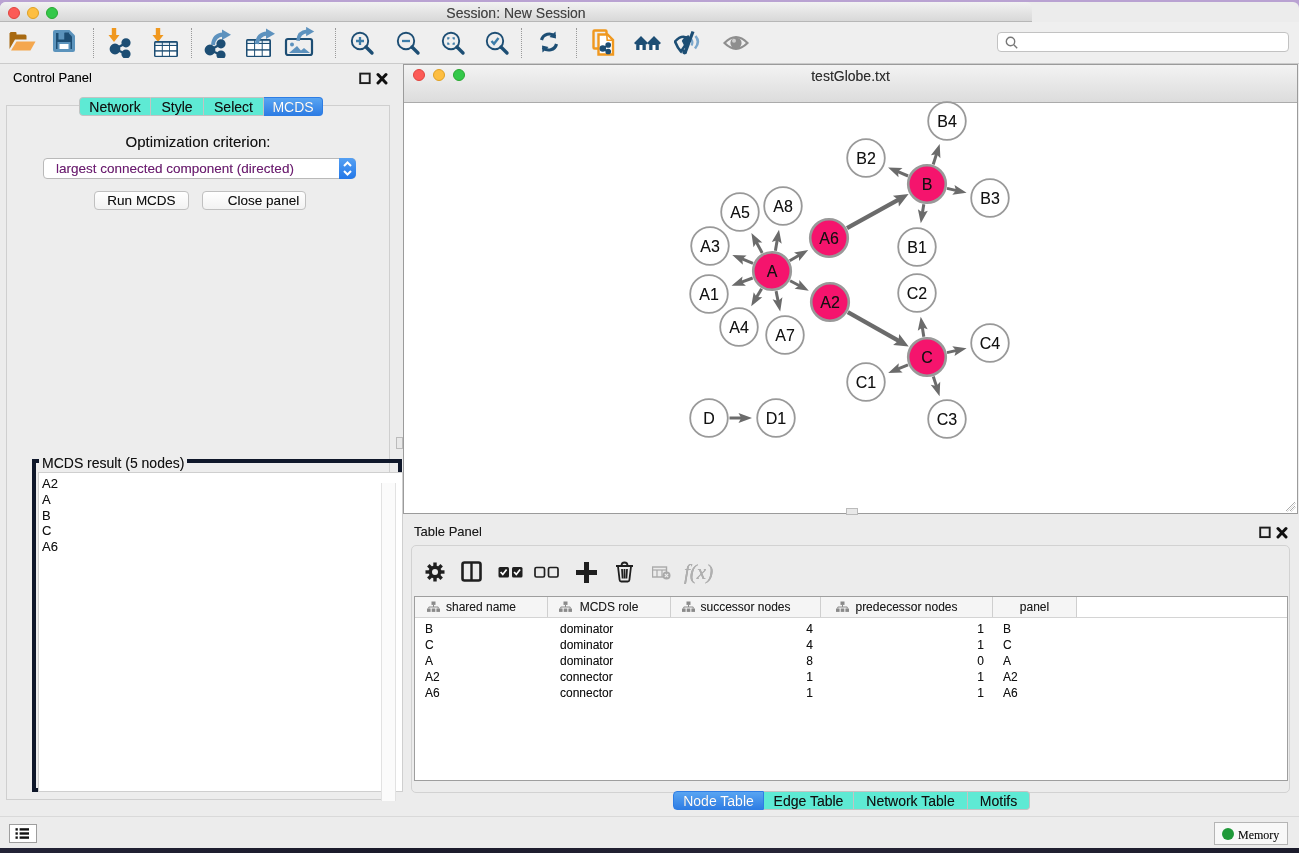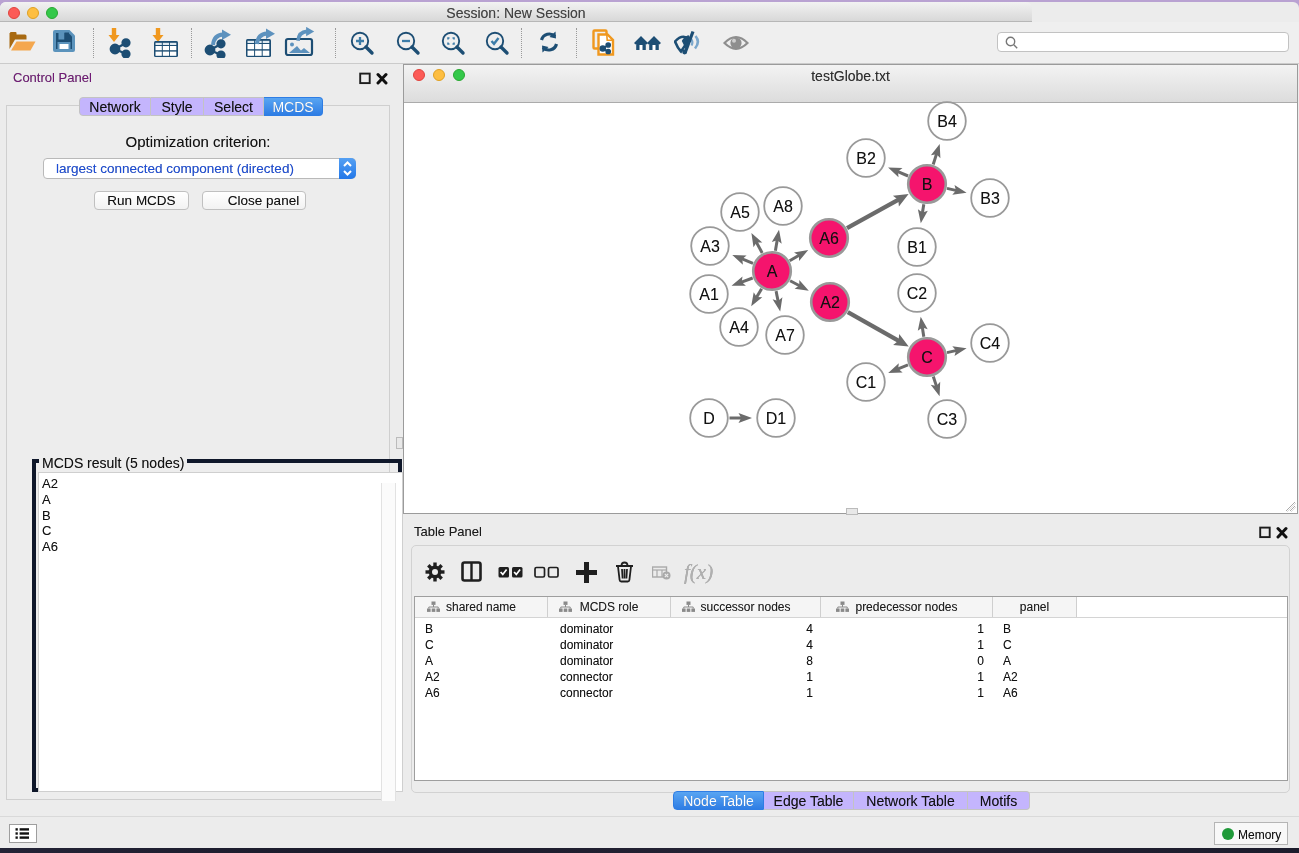--- a/index.html
+++ b/index.html
@@ -7,29 +7,29 @@
 .abs { position:absolute; }
 
 #win { position:absolute; left:0; top:2px; width:1299px; height:846px; background:#ececec; border-radius:6px 6px 0 0; }
 #titlebar { position:absolute; left:0; top:2px; width:1032px; height:20px; background:linear-gradient(#f2f2f2,#d8d8d8); border-radius:6px 6px 0 0; border-bottom:1px solid #b7b7b7; }
 #titlebar .t { position:absolute; width:100%; text-align:center; top:3px; font-size:14px; color:#444444; }
 .tl { position:absolute; width:12px; height:12px; border-radius:50%; top:5px; }
 #toolbar { position:absolute; left:0; top:22px; width:1299px; height:42px; background:#efefef; border-bottom:1px solid #cbcbcb; }
 .sep { position:absolute; top:6px; height:30px; width:0; border-left:1px dotted #9a9a9a; }
 #searchbox { position:absolute; left:997px; top:10px; width:292px; height:20px; background:#ffffff; border:1px solid #c2c2c2; border-radius:4px; }
 
-#cp-title { position:absolute; left:13px; top:70px; font-size:13px; color:#701a75; }
+#cp-title { position:absolute; left:13px; top:70px; font-size:13px; color:#000000; }
 #cp-body { position:absolute; left:6px; top:105px; width:384px; height:695px; background:#ededed; border:1px solid #cfcfcf; }
 .tabrow { position:absolute; display:flex; }
-.tab { height:19px; font-size:14px; line-height:18px; text-align:center; background:#c4b5fd; border:1px solid #c3c3c3; border-left:none; color:#111; padding:0 0; }
+.tab { height:19px; font-size:14px; line-height:18px; text-align:center; background:#5eead4; border:1px solid #c3c3c3; border-left:none; color:#111; padding:0 0; }
 .tab.first { border-left:1px solid #c3c3c3; border-radius:4px 0 0 4px; }
 .tab.last { border-radius:0 4px 4px 0; }
 .tab.sel { background:linear-gradient(#59a5f2,#2e7de4); color:#fff; border-color:#2e7de4; }
 #optlabel { position:absolute; left:6px; top:133px; width:384px; text-align:center; font-size:15px; color:#111; }
-#dropdown { position:absolute; left:43px; top:158px; width:313px; height:21px; background:#fff; border:1px solid #b9b9b9; border-radius:4px; font-size:13.5px; color:#1d4ed8; line-height:19px; padding-left:12px; }
+#dropdown { position:absolute; left:43px; top:158px; width:313px; height:21px; background:#fff; border:1px solid #b9b9b9; border-radius:4px; font-size:13.5px; color:#701a75; line-height:19px; padding-left:12px; }
 #dd-btn { position:absolute; right:-1px; top:-1px; width:17px; height:21px; border-radius:0 5px 5px 0; background:linear-gradient(#55a0f3,#2277e8); }
 .macbtn { position:absolute; height:19px; background:linear-gradient(#ffffff,#f2f2f2); border:1px solid #c0c0c0; border-radius:4px; font-size:13.5px; color:#111; text-align:center; line-height:17px; }
 #fieldset { position:absolute; left:16px; top:459px; width:370px; height:333px; border:4px solid #0f172a;margin-left:16px; }
 #fieldset .lbl { position:absolute; left:3px; top:-8px; background:#ededed; padding:0 3px; font-size:14px; color:#111; }
 #mcds-list { position:absolute; left:2px; top:9px; width:365px; height:320px; background:#ffffff; border:1px solid #cfcfcf; font-size:13px; color:#111; padding:3px 0 0 3px; line-height:15.8px; }
 #mcds-scroll { position:absolute; right:6px; top:10px; width:15px; height:318px; background:#fbfbfb; border-left:1px solid #e2e2e2; border-right:1px solid #e2e2e2; }
 
 #gwin { position:absolute; left:403px; top:64px; width:895px; height:450px; background:#ffffff; border:1px solid #9b9b9b; }
 #gtitle { position:absolute; left:0; top:0; width:100%; height:38px; background:linear-gradient(#f3f3f3,#dcdcdc); border-bottom:1px solid #ababab; }
 #gtitle .t { position:absolute; width:100%; text-align:center; top:3px; font-size:14px; color:#2e2e2e; }
@@ -491,14 +491,14 @@
       <g stroke="#111" stroke-width="2.4">
         <line x1="0.5" y1="2.4" x2="2.8" y2="2.4"></line>
         <line x1="4.6" y1="2.4" x2="14" y2="2.4"></line>
         <line x1="0.5" y1="6.5" x2="2.8" y2="6.5"></line>
         <line x1="4.6" y1="6.5" x2="14" y2="6.5"></line>
         <line x1="0.5" y1="10.6" x2="2.8" y2="10.6"></line>
         <line x1="4.6" y1="10.6" x2="14" y2="10.6"></line>
       </g>
     </svg>
 </div>
-<div id="memory"><span style="display:inline-block;width:12px;height:12px;border-radius:50%;background:#1f9939;margin:5px 4px 0 7px;vertical-align:top;"></span><span style="display:inline-block;margin-top:5px;">Memory</span></div>
+<div id="memory"><span style="display:inline-block;width:12px;height:12px;border-radius:50%;background:#1f9939;margin:5px 4px 0 7px;vertical-align:top;"></span><span style="display:inline-block;margin-top:5px;font-family:Liberation Serif, serif;">Memory</span></div>
 <div id="darkstrip"></div>
 
 </body></html>

